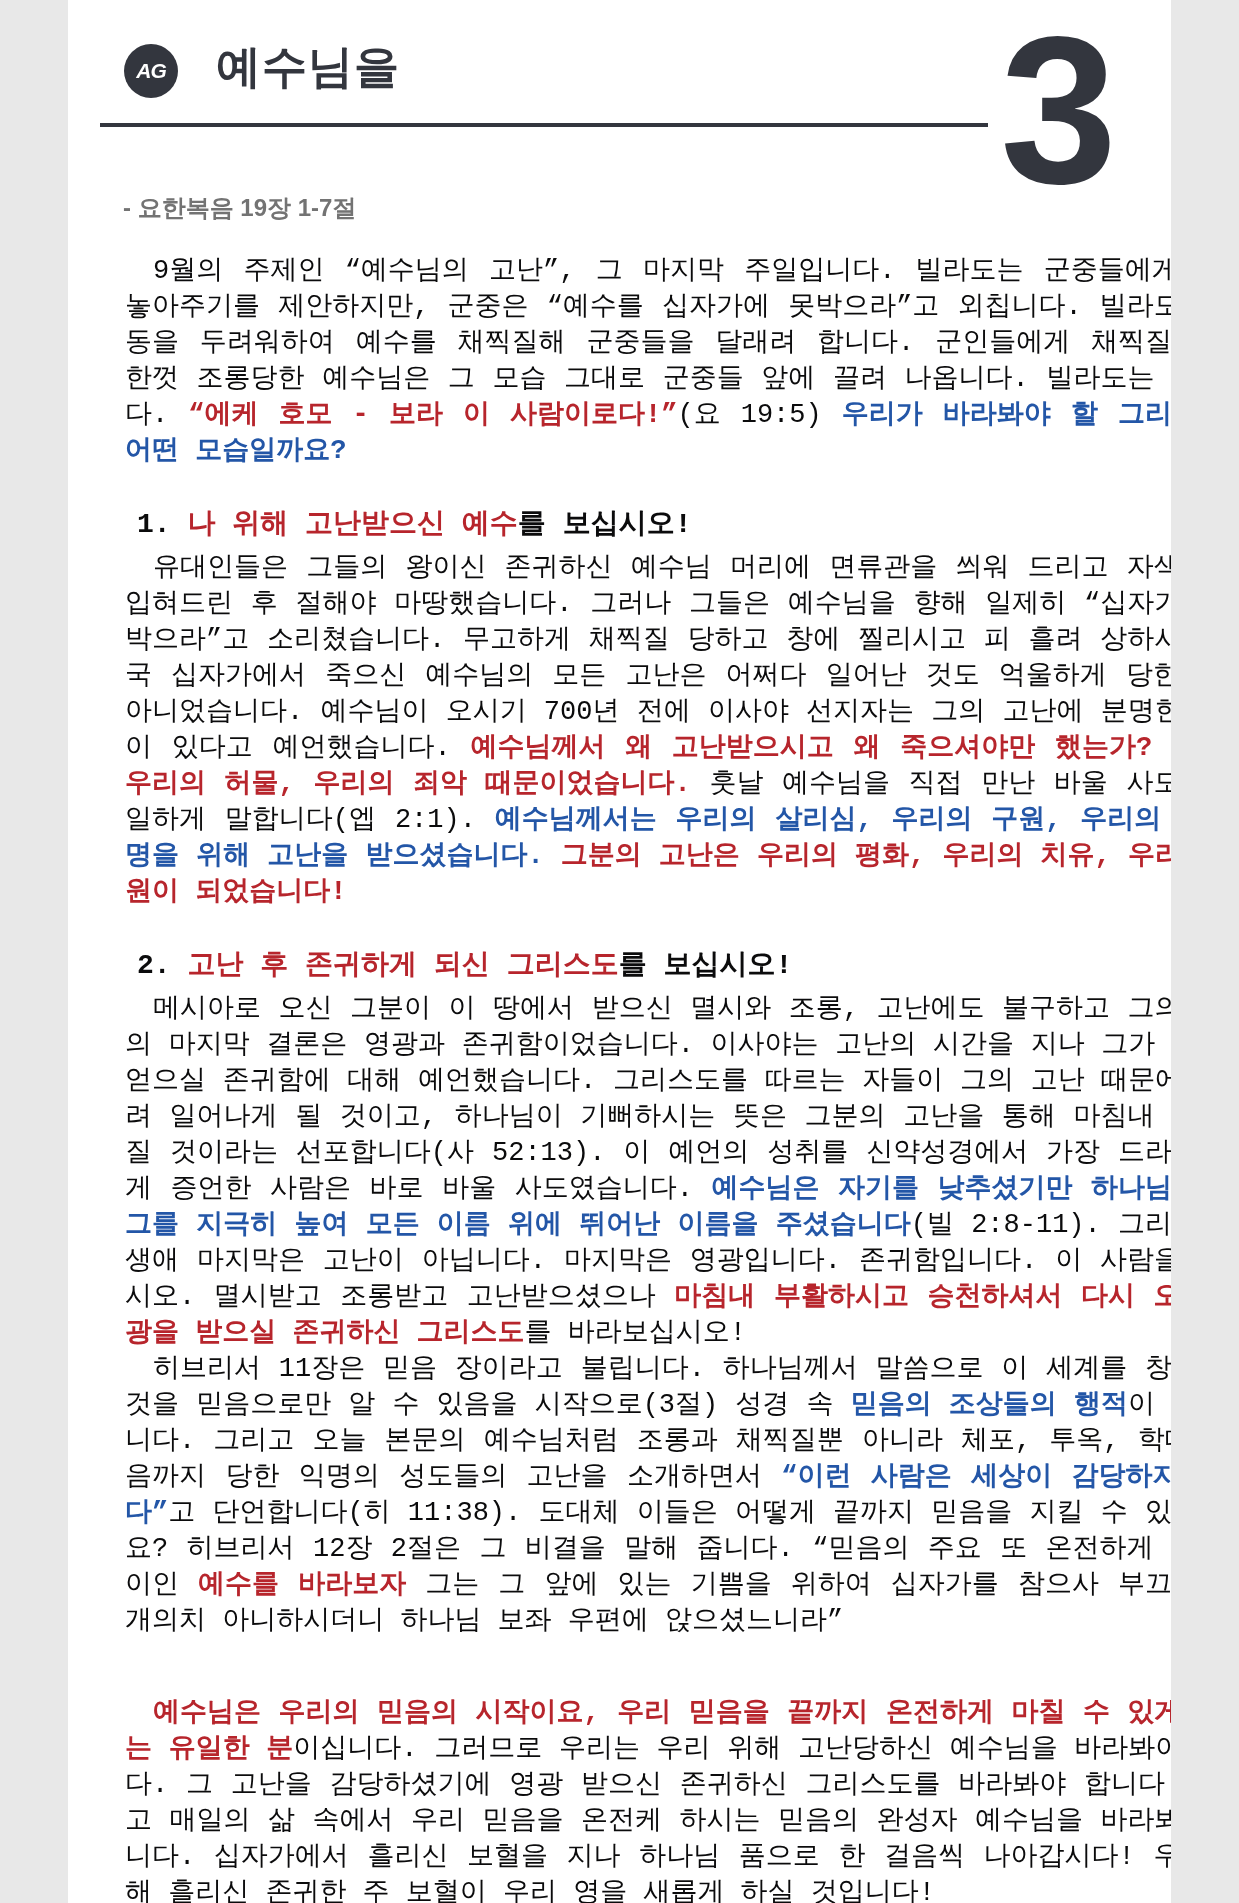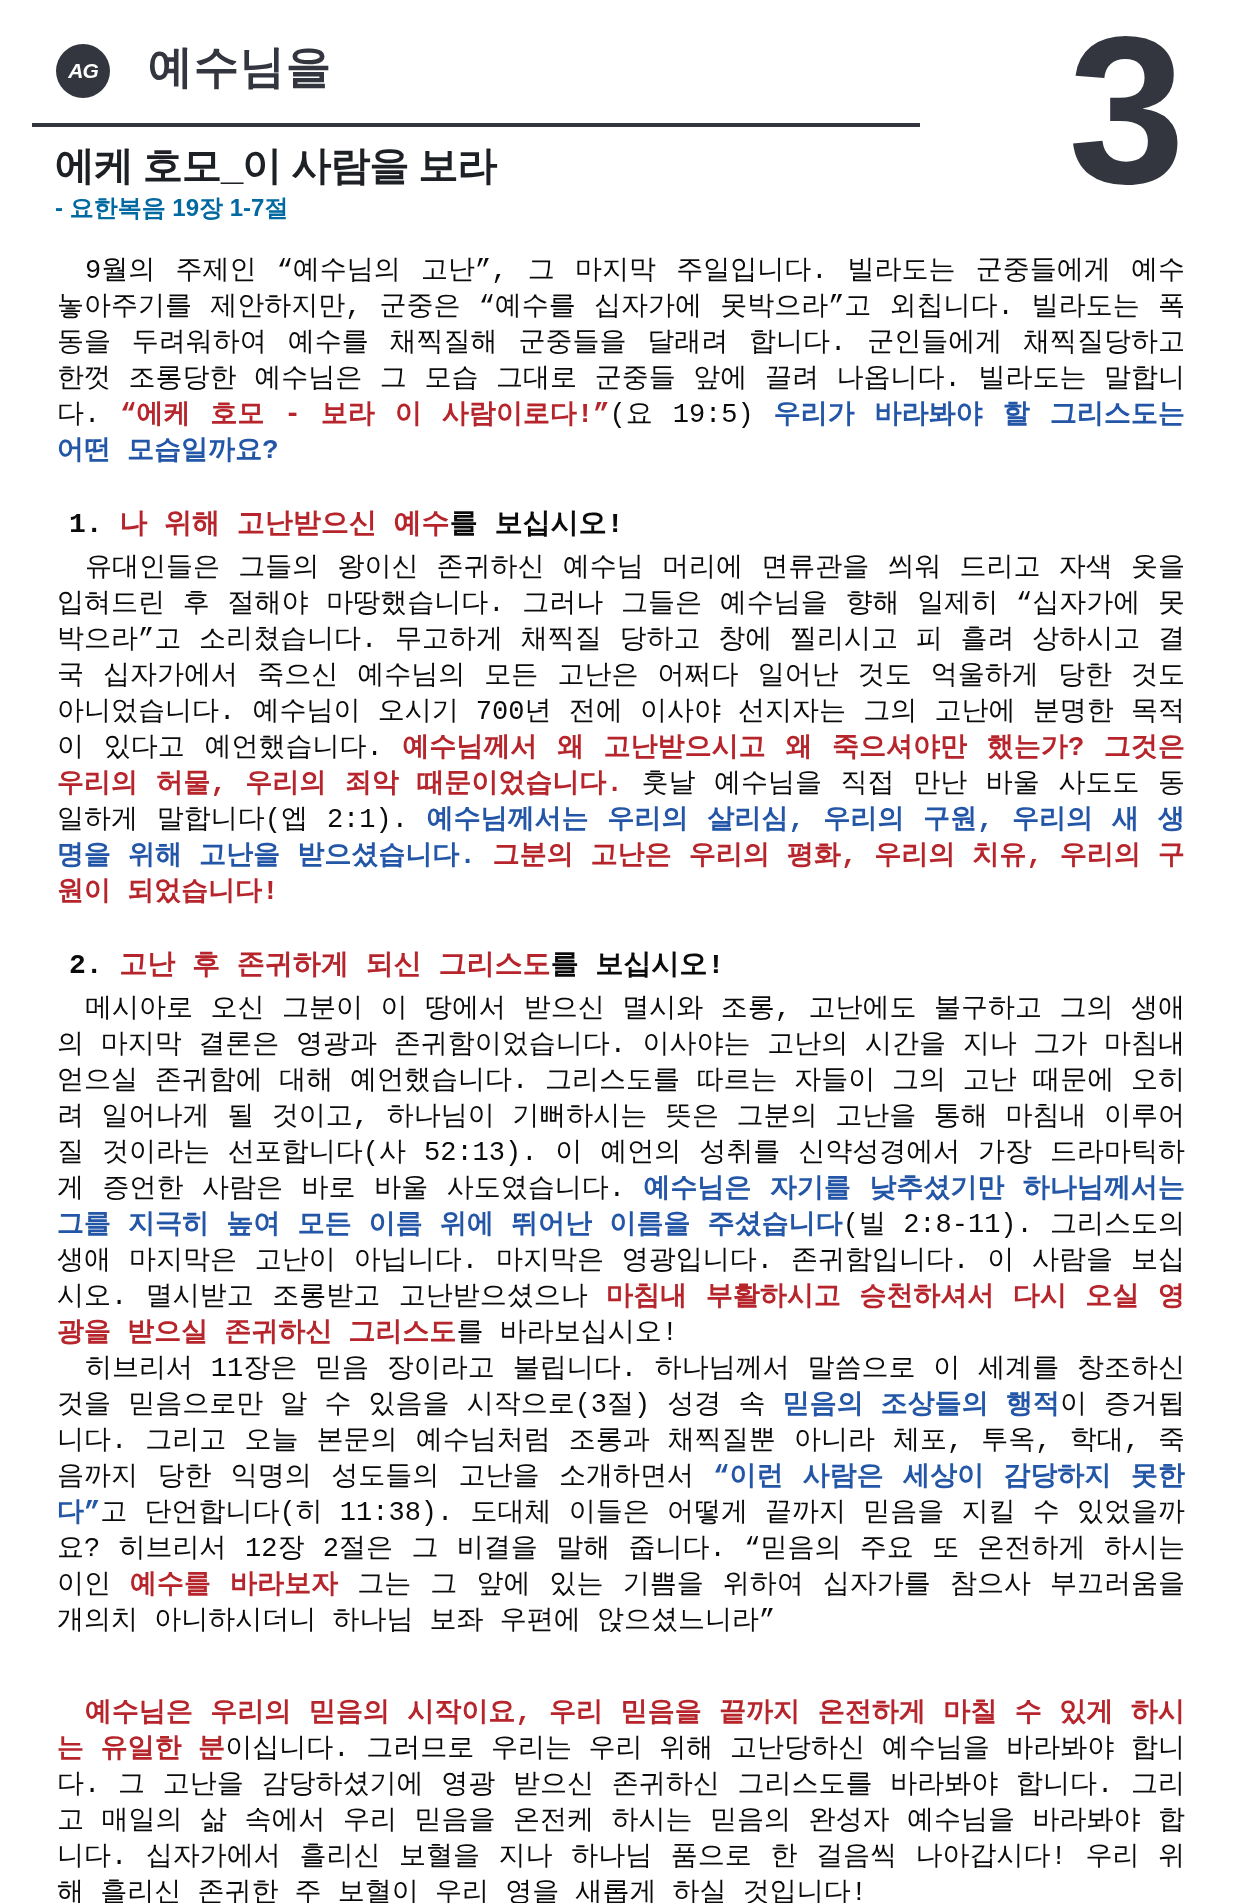--- a/index.html
+++ b/index.html
@@ -1,18 +1,18 @@
 <!DOCTYPE html>
 <html lang="ko" style="--ink: #0b0b0c; --heading_dark: #33363e; --gray: #4b4e55; --red: #b7252c; --blue: #2356a7;"><head>
 <meta charset="utf-8">
 <style>
   html,body{margin:0;padding:0;background:#e8e8e8;}
   .page{
     position:relative;
-    width:1239px;height:1903px;
+    width:1103px;height:1903px;
     margin:0 auto;
     background:#ffffff;
     font-family:"Liberation Sans","DejaVu Sans",sans-serif;
     color:var(--ink,#0b0b0c);
     overflow:hidden;
   }
   
   .logo-circle{
     position:absolute;left:56px;top:44px;
     width:54px;height:54px;border-radius:50%;
@@ -46,21 +46,21 @@
     color:var(--heading_dark,#33363e);
   }
   
   .sermon-title{
     position:absolute;left:55px;top:141px;
     font-size:40px;font-weight:800;letter-spacing:-1px;
     color:#1d2025;line-height:1.2;
   }
   .sermon-scripture{
     position:absolute;left:55px;top:194px;
-    font-size:24px;font-weight:700;color:#0369a1;line-height:1.2;
+    font-size:24px;font-weight:700;color:#737373;line-height:1.2;
   }
   
   .body-text{
     position:absolute;left:57px;top:252px;width:1128px;
     font-size:27px;line-height:34px;
     text-align:justify;
     color:var(--ink,#0b0b0c);
   }
   .body-text p{margin:0;text-indent:28px;}
   .body-text h2{
@@ -80,21 +80,20 @@
 
 <div class="page" data-name="sermon-summary-page">
 
   <div class="logo-circle" data-name="ag-logo-icon">
     <span data-name="ag-logo-text">AG</span>
   </div>
   <div class="brand-title" data-name="page-title">예수님을</div>
   <div class="header-rule" data-name="header-divider"></div>
   <div class="page-number" data-name="page-number">3</div>
 
-  <div class="sermon-title" data-name="sermon-title">에케 호모_이 사람을 보라</div>
   <div class="sermon-scripture" data-name="sermon-scripture-reference">- 요한복음 19장 1-7절</div>
 
   <div class="body-text" data-name="sermon-body">
       <p data-name="intro-paragraph"><span class="seg ink" data-name="text-segment">9월의 주제인 “예수님의 고난”, 그 마지막 주일입니다. 빌라도는 군중들에게 예수 놓아주기를 제안하지만, 군중은 “예수를 십자가에 못박으라”고 외칩니다. 빌라도는 폭동을 두려워하여 예수를 채찍질해 군중들을 달래려 합니다. 군인들에게 채찍질당하고 한껏 조롱당한 예수님은 그 모습 그대로 군중들 앞에 끌려 나옵니다. 빌라도는 말합니다. </span><span class="seg red bold" data-name="text-segment">“에케 호모 - 보라 이 사람이로다!”</span><span class="seg ink" data-name="text-segment">(요 19:5) </span><span class="seg blue bold" data-name="text-segment">우리가 바라봐야 할 그리스도는 어떤 모습일까요?</span></p>
       <h2 data-name="point-1-heading"><span class="seg ink bold" data-name="text-segment">1. </span><span class="seg red bold" data-name="text-segment">나 위해 고난받으신 예수</span><span class="seg ink bold" data-name="text-segment">를 보십시오!</span></h2>
       <p data-name="point-1-paragraph"><span class="seg ink" data-name="text-segment">유대인들은 그들의 왕이신 존귀하신 예수님 머리에 면류관을 씌워 드리고 자색 옷을 입혀드린 후 절해야 마땅했습니다. 그러나 그들은 예수님을 향해 일제히 “십자가에 못 박으라”고 소리쳤습니다. 무고하게 채찍질 당하고 창에 찔리시고 피 흘려 상하시고 결국 십자가에서 죽으신 예수님의 모든 고난은 어쩌다 일어난 것도 억울하게 당한 것도 아니었습니다. 예수님이 오시기 700년 전에 이사야 선지자는 그의 고난에 분명한 목적이 있다고 예언했습니다. </span><span class="seg red bold" data-name="text-segment">예수님께서 왜 고난받으시고 왜 죽으셔야만 했는가? 그것은 우리의 허물, 우리의 죄악 때문이었습니다. </span><span class="seg ink" data-name="text-segment">훗날 예수님을 직접 만난 바울 사도도 동일하게 말합니다(엡 2:1). </span><span class="seg blue bold" data-name="text-segment">예수님께서는 우리의 살리심, 우리의 구원, 우리의 새 생명을 위해 고난을 받으셨습니다. </span><span class="seg red bold" data-name="text-segment">그분의 고난은 우리의 평화, 우리의 치유, 우리의 구원이 되었습니다!</span></p>
       <h2 data-name="point-2-heading"><span class="seg ink bold" data-name="text-segment">2. </span><span class="seg red bold" data-name="text-segment">고난 후 존귀하게 되신 그리스도</span><span class="seg ink bold" data-name="text-segment">를 보십시오!</span></h2>
       <p data-name="point-2-paragraph"><span class="seg ink" data-name="text-segment">메시아로 오신 그분이 이 땅에서 받으신 멸시와 조롱, 고난에도 불구하고 그의 생애의 마지막 결론은 영광과 존귀함이었습니다. 이사야는 고난의 시간을 지나 그가 마침내 얻으실 존귀함에 대해 예언했습니다. 그리스도를 따르는 자들이 그의 고난 때문에 오히려 일어나게 될 것이고, 하나님이 기뻐하시는 뜻은 그분의 고난을 통해 마침내 이루어질 것이라는 선포합니다(사 52:13). 이 예언의 성취를 신약성경에서 가장 드라마틱하게 증언한 사람은 바로 바울 사도였습니다. </span><span class="seg blue bold" data-name="text-segment">예수님은 자기를 낮추셨기만 하나님께서는 그를 지극히 높여 모든 이름 위에 뛰어난 이름을 주셨습니다</span><span class="seg ink" data-name="text-segment">(빌 2:8-11). 그리스도의 생애 마지막은 고난이 아닙니다. 마지막은 영광입니다. 존귀함입니다. 이 사람을 보십시오. 멸시받고 조롱받고 고난받으셨으나 </span><span class="seg red bold" data-name="text-segment">마침내 부활하시고 승천하셔서 다시 오실 영광을 받으실 존귀하신 그리스도</span><span class="seg ink" data-name="text-segment">를 바라보십시오!</span></p>
       <p data-name="point-3-paragraph"><span class="seg ink" data-name="text-segment">히브리서 11장은 믿음 장이라고 불립니다. 하나님께서 말씀으로 이 세계를 창조하신 것을 믿음으로만 알 수 있음을 시작으로(3절) 성경 속 </span><span class="seg blue bold" data-name="text-segment">믿음의 조상들의 행적</span><span class="seg ink" data-name="text-segment">이 증거됩니다. 그리고 오늘 본문의 예수님처럼 조롱과 채찍질뿐 아니라 체포, 투옥, 학대, 죽음까지 당한 익명의 성도들의 고난을 소개하면서 </span><span class="seg blue bold" data-name="text-segment">“이런 사람은 세상이 감당하지 못한다”</span><span class="seg ink" data-name="text-segment">고 단언합니다(히 11:38). 도대체 이들은 어떻게 끝까지 믿음을 지킬 수 있었을까요? 히브리서 12장 2절은 그 비결을 말해 줍니다. “믿음의 주요 또 온전하게 하시는 이인 </span><span class="seg red bold" data-name="text-segment">예수를 바라보자</span><span class="seg ink" data-name="text-segment"> 그는 그 앞에 있는 기쁨을 위하여 십자가를 참으사 부끄러움을 개의치 아니하시더니 하나님 보좌 우편에 앉으셨느니라”</span></p>
       <p data-name="conclusion-paragraph"><span class="seg red bold" data-name="text-segment">예수님은 우리의 믿음의 시작이요, 우리 믿음을 끝까지 온전하게 마칠 수 있게 하시는 유일한 분</span><span class="seg ink" data-name="text-segment">이십니다. 그러므로 우리는 우리 위해 고난당하신 예수님을 바라봐야 합니다. 그 고난을 감당하셨기에 영광 받으신 존귀하신 그리스도를 바라봐야 합니다. 그리고 매일의 삶 속에서 우리 믿음을 온전케 하시는 믿음의 완성자 예수님을 바라봐야 합니다. 십자가에서 흘리신 보혈을 지나 하나님 품으로 한 걸음씩 나아갑시다! 우리 위해 흘리신 존귀한 주 보혈이 우리 영을 새롭게 하실 것입니다!</span></p>

